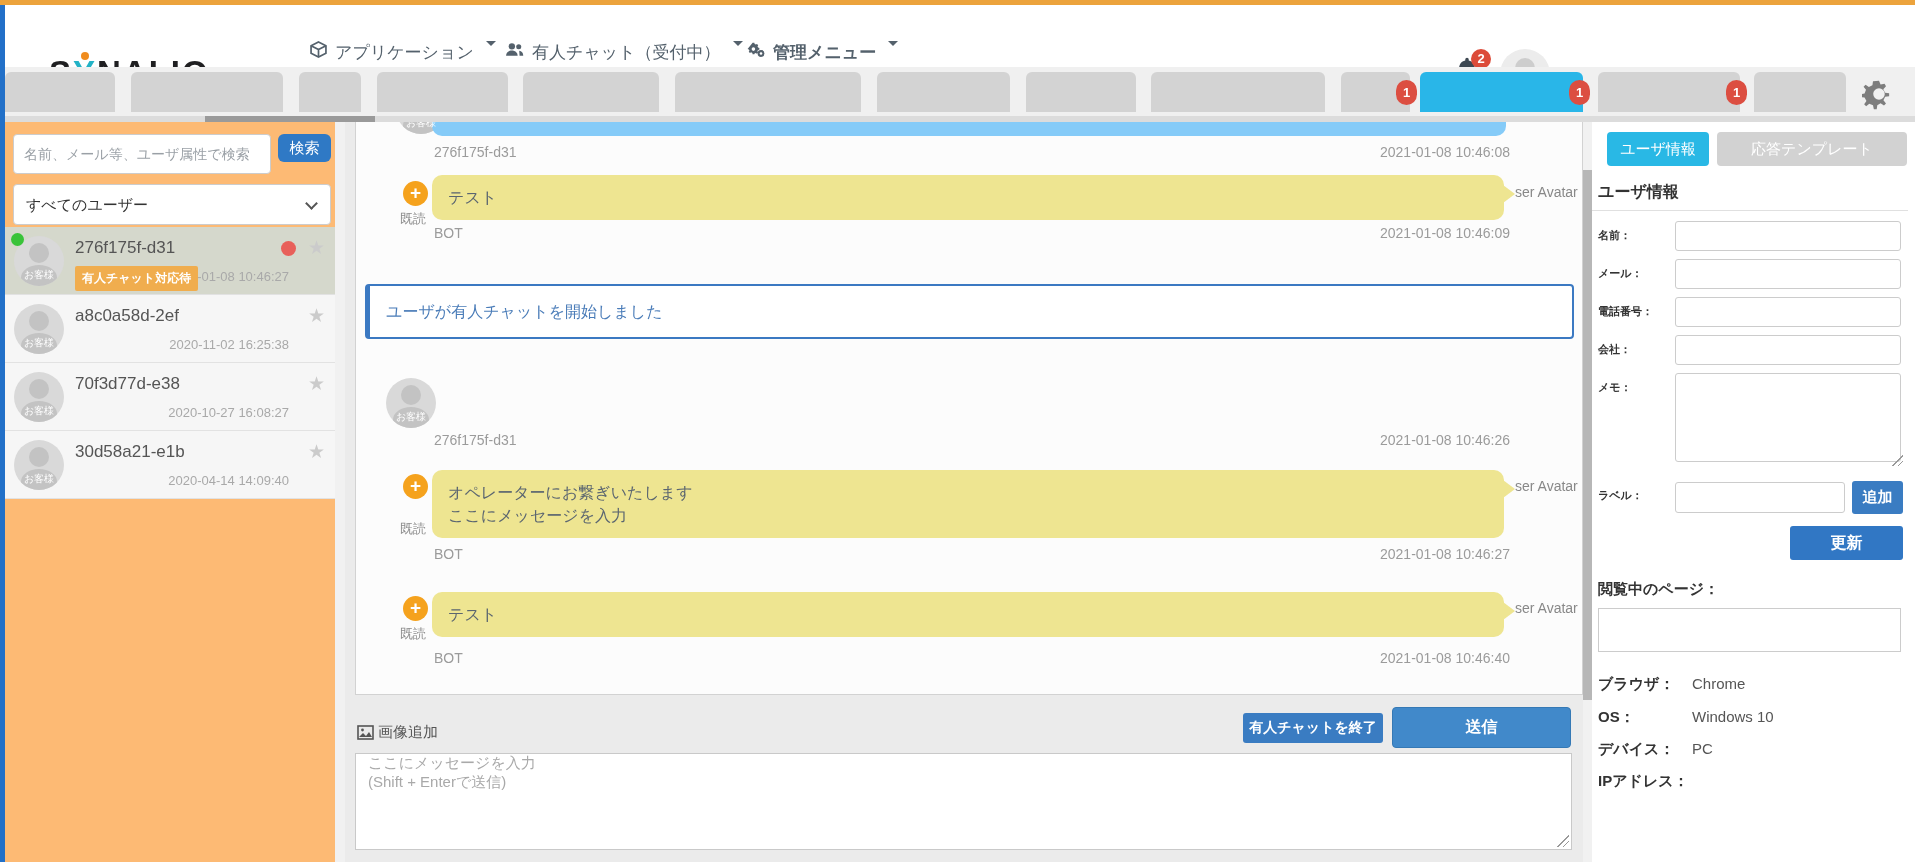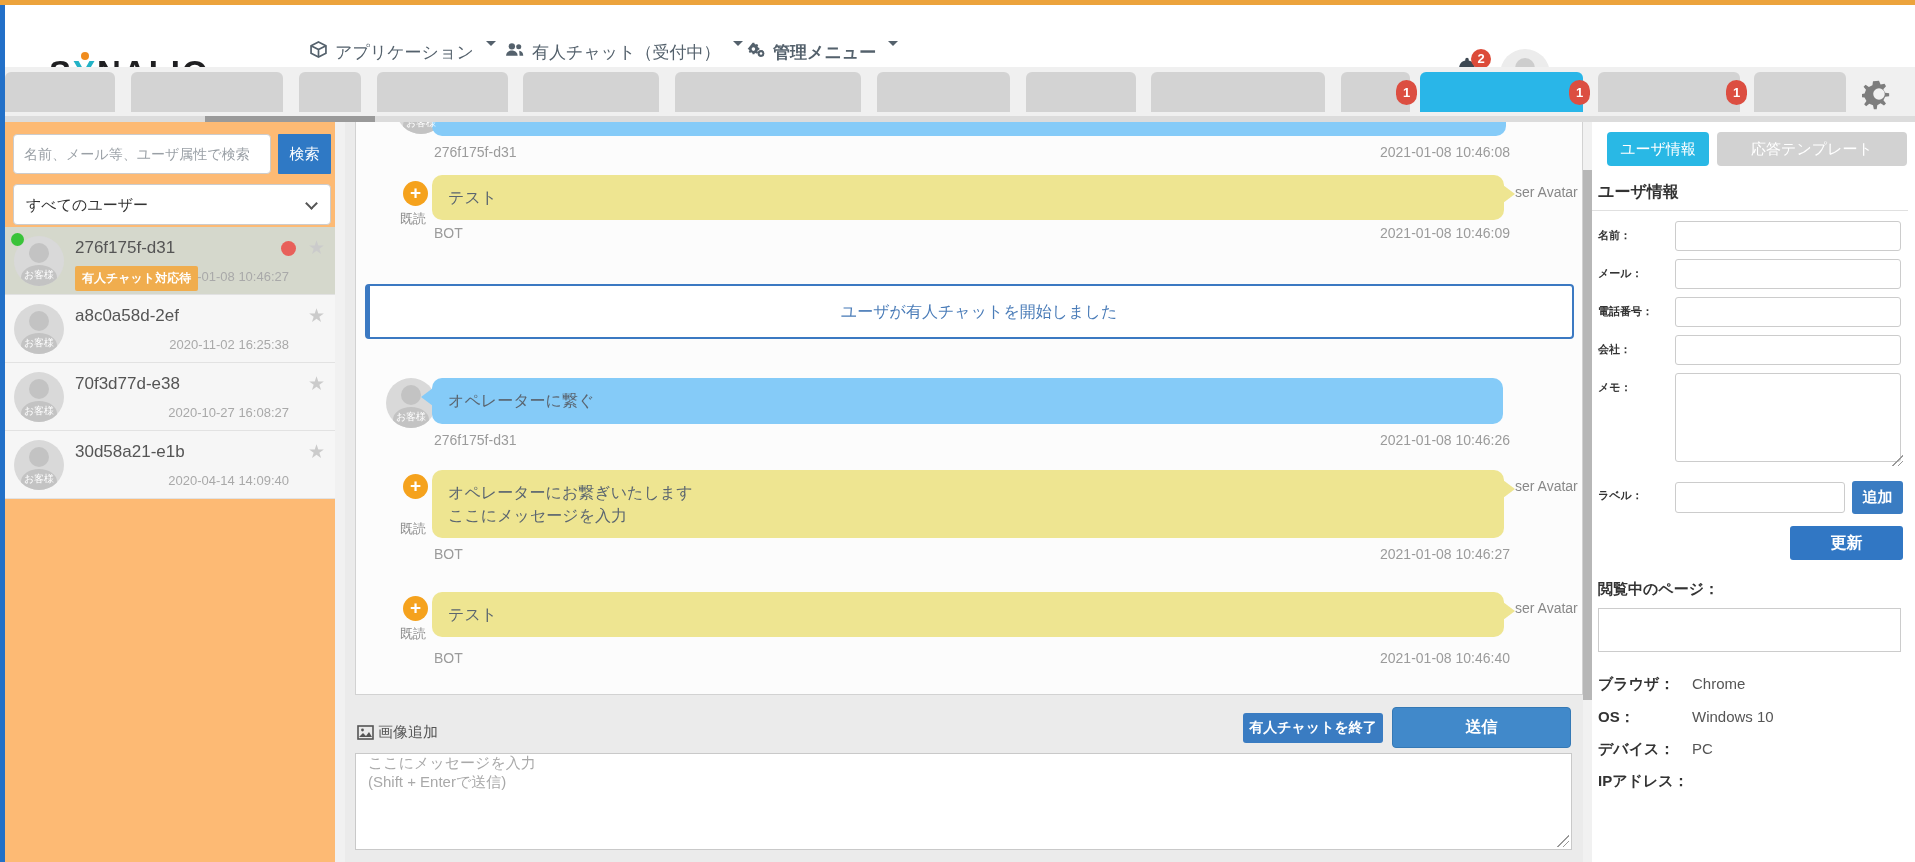--- a/index.html
+++ b/index.html
@@ -43,21 +43,21 @@
   .tab-gear { position:absolute; left:1862px; top:10px; width:34px; height:34px; cursor:pointer; }
   .hscroll-track { position:absolute; left:0; bottom:0; width:1915px; height:6px; background:#dcdcdc; }
   .hscroll-thumb { position:absolute; left:205px; bottom:0; width:170px; height:6px; background:#9a9a9a; cursor:pointer; }
 
   
   .sidebar { position:absolute; left:5px; top:122px; width:330px; height:740px; background:#fdba74; overflow:hidden; }
   .sidebar-scroll { position:absolute; left:335px; top:122px; width:10px; height:740px; background:#f1f1f1; }
   .search-row { position:absolute; left:8px; top:12px; width:318px; height:40px; }
   .search-input { position:absolute; left:0; top:0; width:258px; height:40px; border:1px solid #ccc; border-radius:4px; padding:0 10px; font-size:14px; color:#333; font-family:inherit; }
   .search-input::placeholder { color:#9aa0a6; }
-  .search-btn { position:absolute; right:0; top:0; width:53px; height:40px; background:#2f79c5; color:#fff; border:none; border-radius:1px; font-size:15px; cursor:pointer; font-family:inherit; }
+  .search-btn { position:absolute; right:0; top:0; width:53px; height:28px; background:#2f79c5; color:#fff; border:none; border-radius:6px; font-size:15px; cursor:pointer; font-family:inherit; }
   .filter-select { position:absolute; left:8px; top:62px; width:318px; height:41px; border:1px solid #ccc; border-radius:4px; background:#fff; font-size:15px; color:#333; line-height:39px; padding:0 12px; cursor:pointer; }
   .filter-select .chev { position:absolute; right:14px; top:14px; width:9px; height:9px; border-right:2px solid #555; border-bottom:2px solid #555; transform:rotate(45deg); }
   .user-list { position:absolute; left:0; top:105px; width:330px; }
   .user-item { position:relative; width:330px; height:68px; background:#f6f6f6; border-bottom:1px solid #e2e2e2; cursor:pointer; }
   .user-item.selected { background:#d5d8cc; }
   .avatar { position:relative; border-radius:50%; background:#d9d9d9; overflow:hidden; }
   .avatar::before { content:""; position:absolute; left:30%; top:14%; width:40%; height:40%; border-radius:50%; background:#c3c3c3; }
   .avatar::after { content:""; position:absolute; left:14%; top:58%; width:72%; height:50%; border-radius:50%; background:#c3c3c3; }
   .avatar .alabel { position:absolute; left:0; right:0; bottom:4px; text-align:center; color:#fff; font-size:10px; z-index:2; }
   .u-avatar { position:absolute; left:9px; top:9px; width:50px; height:50px; }
@@ -73,21 +73,21 @@
   .chat-card { position:absolute; left:10px; top:0; width:1228px; height:573px; background:#fcfcfc; border:1px solid #d2d2d2; border-top:none; overflow:hidden; }
   .bubble { position:absolute; border-radius:10px; font-size:16px; color:#5a6570; padding:11px 16px; white-space:pre-line; line-height:1.45; }
   .bubble.user { background:#85cbf8; }
   .bubble.bot { background:#eee591; }
   .bubble.bot::after { content:""; position:absolute; right:-11px; top:10px; border:9px solid transparent; border-left:12px solid #eee591; border-right:0; }
   .bubble.user.tail-left::before { content:""; position:absolute; left:-11px; top:10px; border:9px solid transparent; border-right:12px solid #85cbf8; border-left:0; }
   .meta { position:absolute; font-size:14px; color:#9b9b9b; }
   .avatar-alt { position:absolute; font-size:14px; color:#888; }
   .plus-icon { position:absolute; width:25px; height:25px; border-radius:50%; background:#f5a21d; color:#fff; font-size:19px; font-weight:bold; text-align:center; line-height:24px; }
   .read-label { position:absolute; font-size:13px; color:#8a8a8a; }
-  .sys-msg { position:absolute; left:9px; top:162px; width:1209px; height:55px; background:#fff; border:2px solid #3b79c2; border-left:5px solid #3b79c2; border-radius:4px; color:#4a7cb8; font-size:16px; line-height:51px; padding-left:16px;text-align:center; }
+  .sys-msg { position:absolute; left:9px; top:162px; width:1209px; height:55px; background:#fff; border:2px solid #3b79c2; border-left:5px solid #3b79c2; border-radius:4px; color:#4a7cb8; font-size:16px; line-height:51px; padding-left:16px; }
   .msg-avatar-top { position:absolute; left:40px; top:-38px; width:50px; height:50px; }
   .msg-avatar-mid { position:absolute; left:30px; top:256px; width:50px; height:50px; }
 
   
   .add-image { position:absolute; left:12px; top:601px; font-size:15px; color:#555; display:flex; align-items:center; gap:4px; cursor:pointer; }
   .end-chat-btn { position:absolute; left:898px; top:591px; width:140px; height:30px; background:#3a7cc2; color:#fff; border:none; border-radius:3px; font-size:14px; font-weight:bold; cursor:pointer; font-family:inherit; }
   .send-btn { position:absolute; left:1047px; top:585px; width:179px; height:41px; background:#4189ca; color:#fff; border:1px solid #3579b5; border-radius:4px; font-size:16px; font-weight:bold; cursor:pointer; font-family:inherit; }
   .composer-input { position:absolute; left:10px; top:631px; width:1217px; height:97px; border:1px solid #c9c9c9; padding:0 12px; font-size:15px; color:#333; resize:none; font-family:inherit; background:#fff; }
   .composer-input::placeholder { color:#a9a9a9; }
   .resize-grip { position:absolute; left:1212px; top:713px; width:12px; height:12px; background:
@@ -270,21 +270,20 @@
     <div class="read-label" style="left:44px; top:88px;">既読</div>
     <div class="bubble bot" style="left:76px; top:53px; width:1072px; min-height:44px;"><span>テスト</span></div>
     <div class="meta" style="left:78px; top:103px;">BOT</div>
     <div class="meta" style="right:72px; top:103px;">2021-01-08 10:46:09</div>
 
     <div class="sys-msg"><span>ユーザが有人チャットを開始しました</span></div>
 
     <div class="avatar msg-avatar-mid">
         <span class="alabel">お客様</span>
       </div>
-    <div class="bubble user tail-left" style="left:76px; top:256px; width:1071px; min-height:46px;"><span>オペレーターに繋ぐ</span></div>
     <div class="meta" style="left:78px; top:310px;">276f175f-d31</div>
     <div class="meta" style="right:72px; top:310px;">2021-01-08 10:46:26</div>
 
     <div class="avatar-alt" style="left:1159px; top:356px;">ser Avatar</div>
     <div class="plus-icon" style="left:47px; top:352px;">+</div>
     <div class="read-label" style="left:44px; top:398px;">既読</div>
     <div class="bubble bot" style="left:76px; top:348px; width:1072px; min-height:66px;"><span>オペレーターにお繋ぎいたします
 ここにメッセージを入力</span></div>
     <div class="meta" style="left:78px; top:424px;">BOT</div>
     <div class="meta" style="right:72px; top:424px;">2021-01-08 10:46:27</div>

